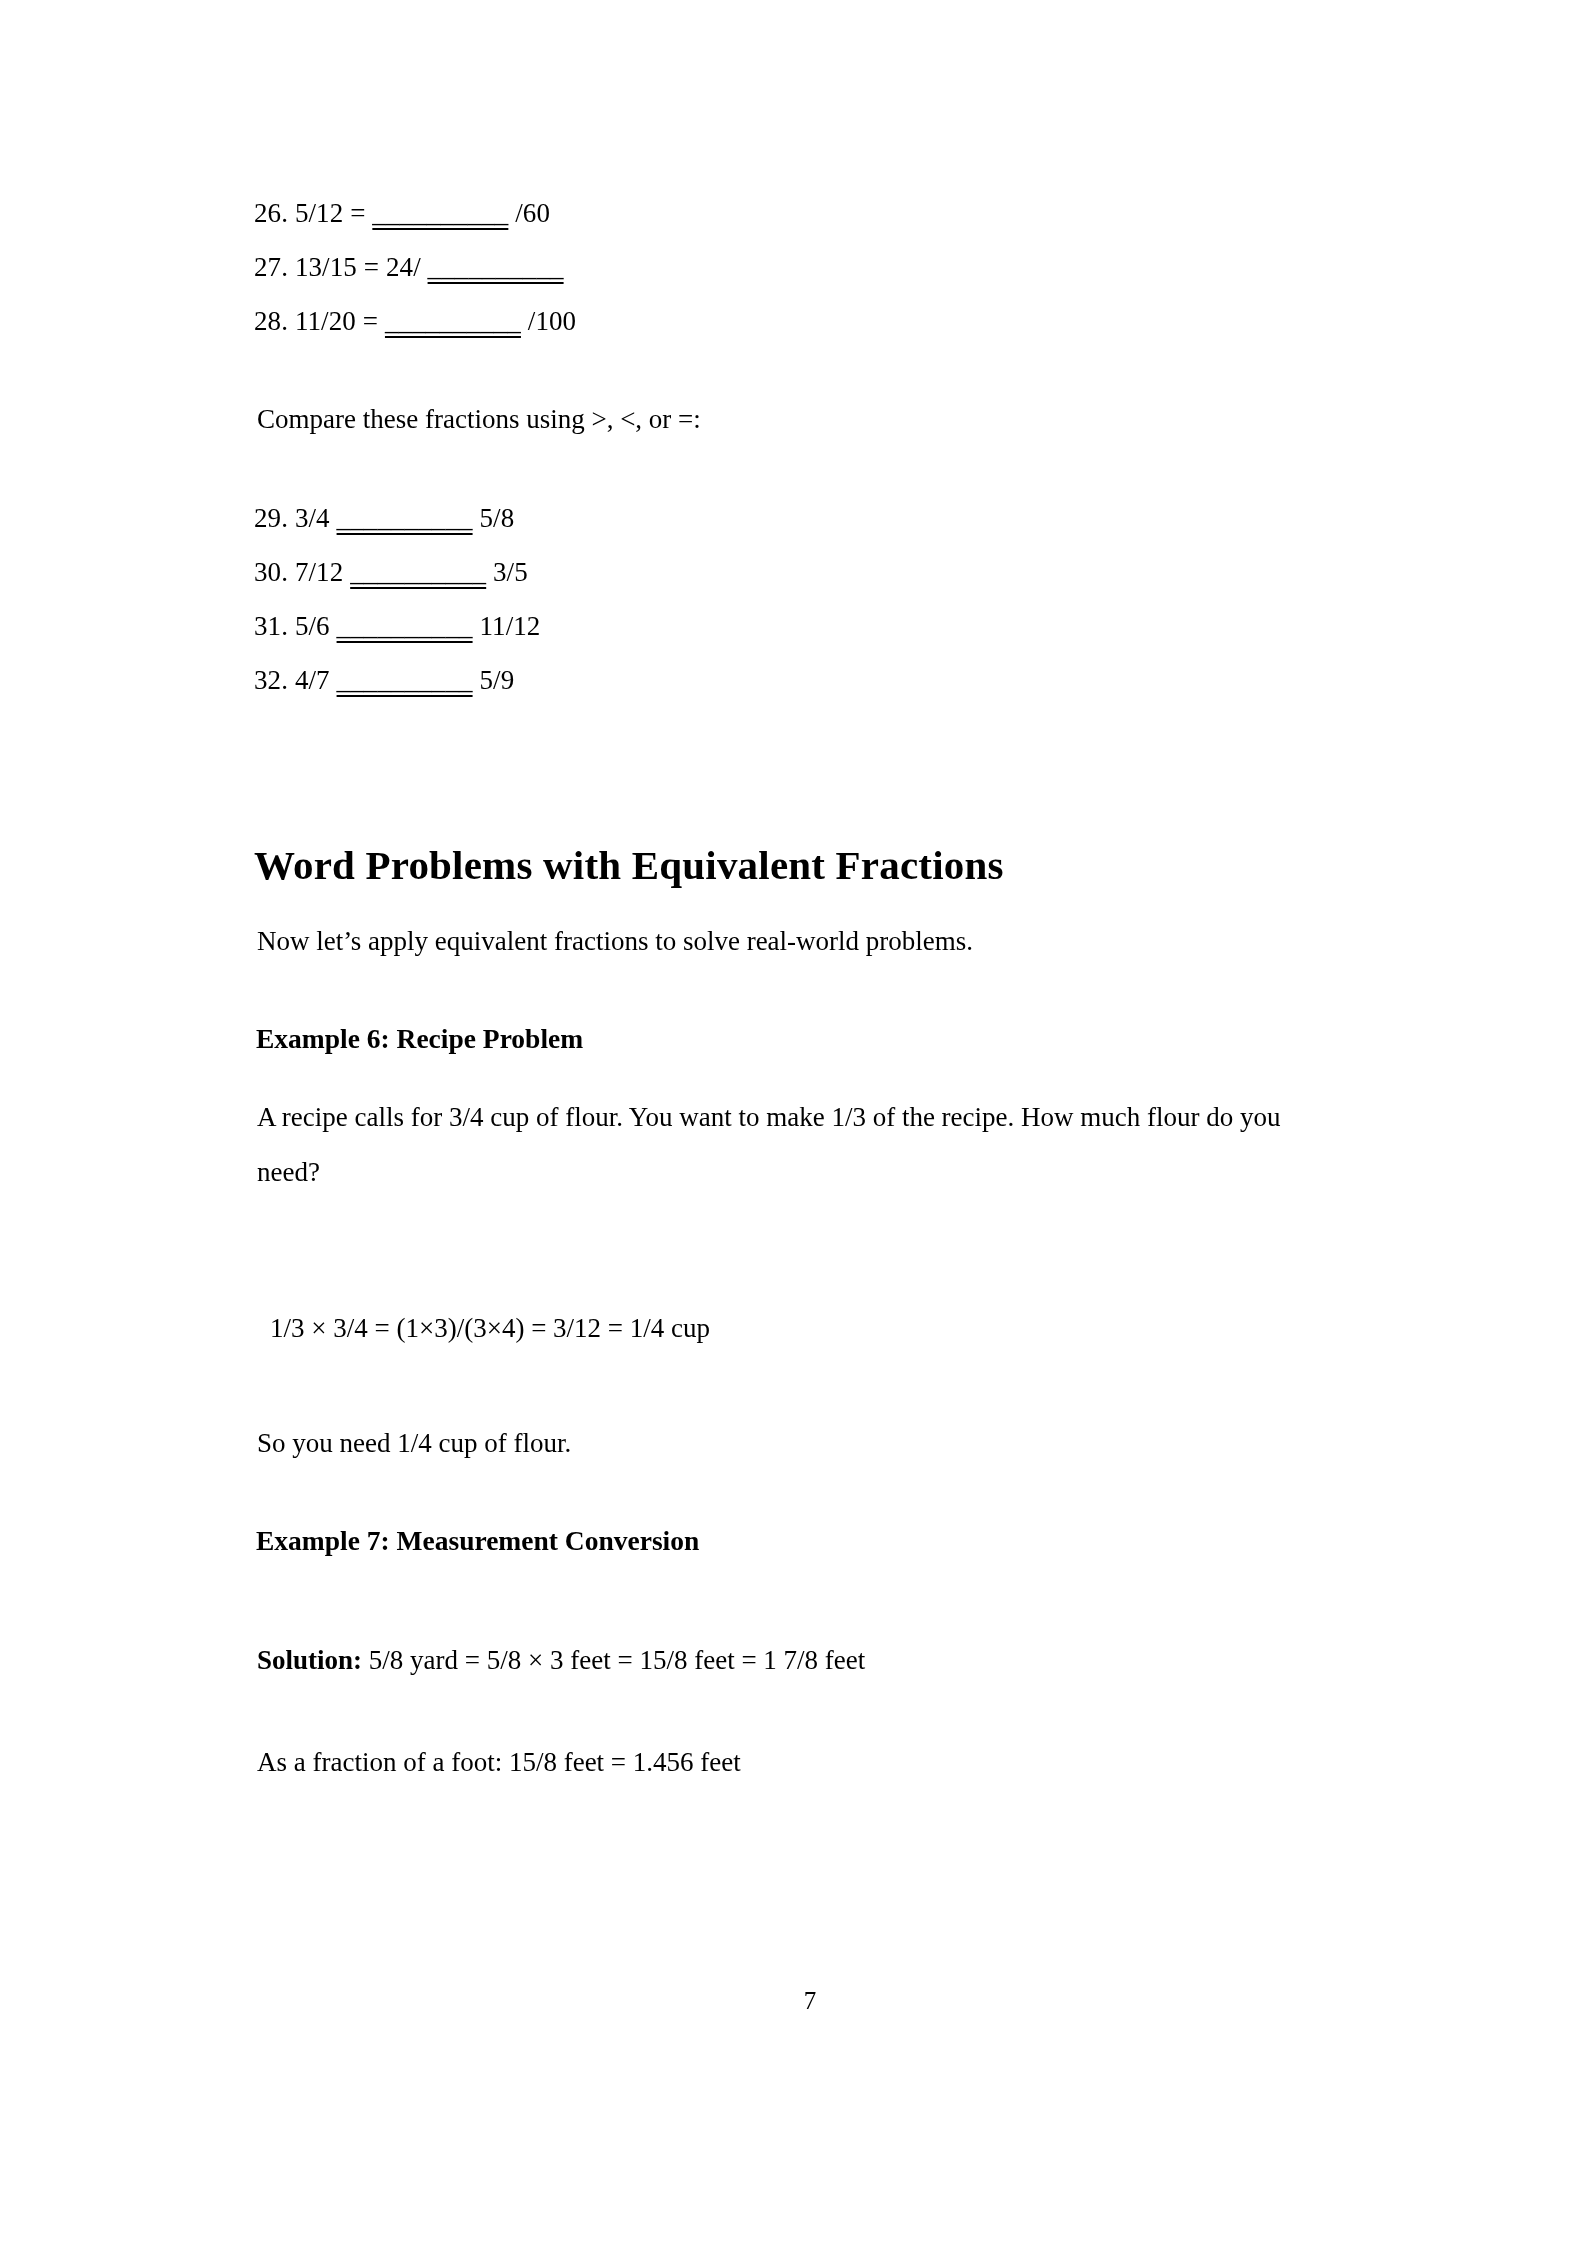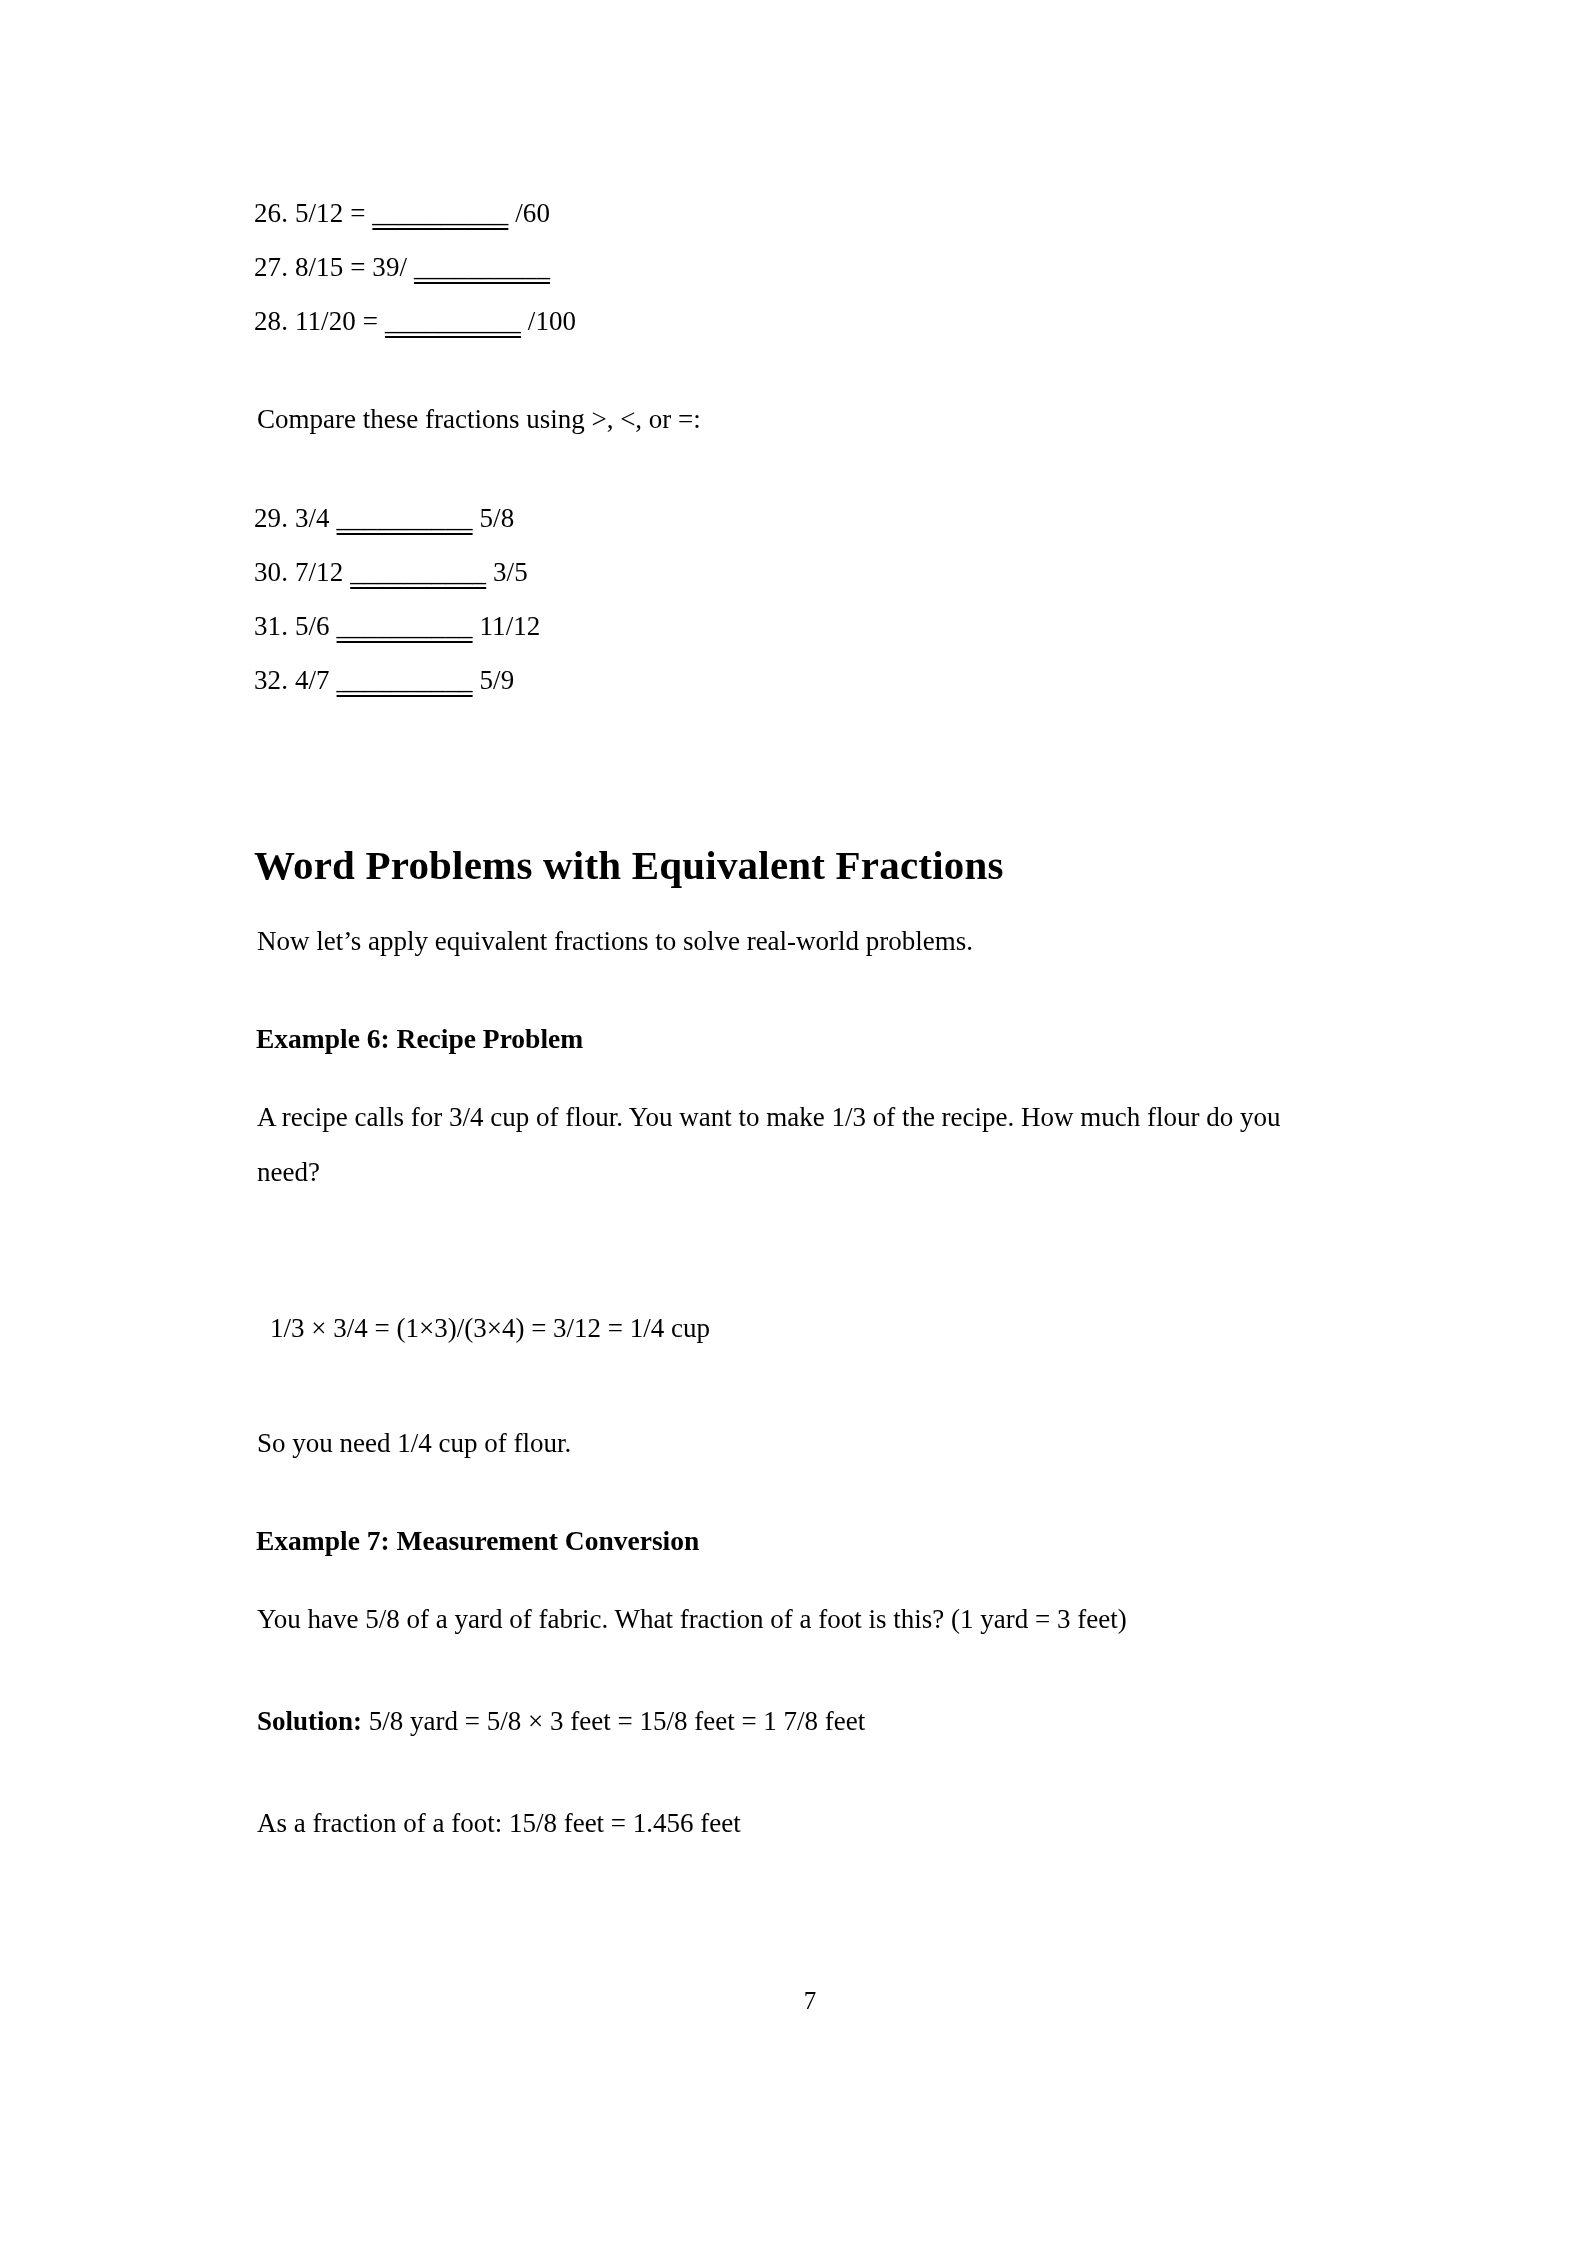--- a/index.html
+++ b/index.html
@@ -74,21 +74,21 @@
   }
 </style>
 </head>
 <body>
 
 <div class="page">
   <div class="content">
 
     <div class="line"><span>26.</span><span> 5/12 = </span><span class="blank">__________</span><span> /60</span></div>
 
-    <div class="line"><span>27.</span><span> 8/15 = 39/ </span><span class="blank">__________</span><span></span></div>
+    <div class="line"><span>27.</span><span> 13/15 = 24/ </span><span class="blank">__________</span><span></span></div>
 
     <div class="line"><span>28.</span><span> 11/20 = </span><span class="blank">__________</span><span> /100</span></div>
 
     <div class="gap-para"></div>
 
     <p class="para">Compare these fractions using &gt;, &lt;, or =:</p>
 
     <div class="gap-para"></div>
 
     <div class="line"><span>29.</span><span> 3/4 </span><span class="blank">__________</span><span> 5/8</span></div>
@@ -125,21 +125,20 @@
     <div class="gap-para"></div>
 
     <p class="para">So you need 1/4 cup of flour.</p>
 
     <div class="gap-para"></div>
 
     <h3 class="h3">Example 7: Measurement Conversion</h3>
 
     <div class="gap-head-to-para"></div>
 
-    <p class="para">You have 5/8 of a yard of fabric. What fraction of a foot is this? (1 yard = 3 feet)</p>
 
     <div class="gap-para"></div>
 
     <p class="para"><span class="lead">Solution:</span><span> 5/8 yard = 5/8 × 3 feet = 15/8 feet = 1 7/8 feet</span></p>
 
     <div class="gap-para"></div>
 
     <p class="para">As a fraction of a foot: 15/8 feet = 1.456 feet</p>
 
   </div>

